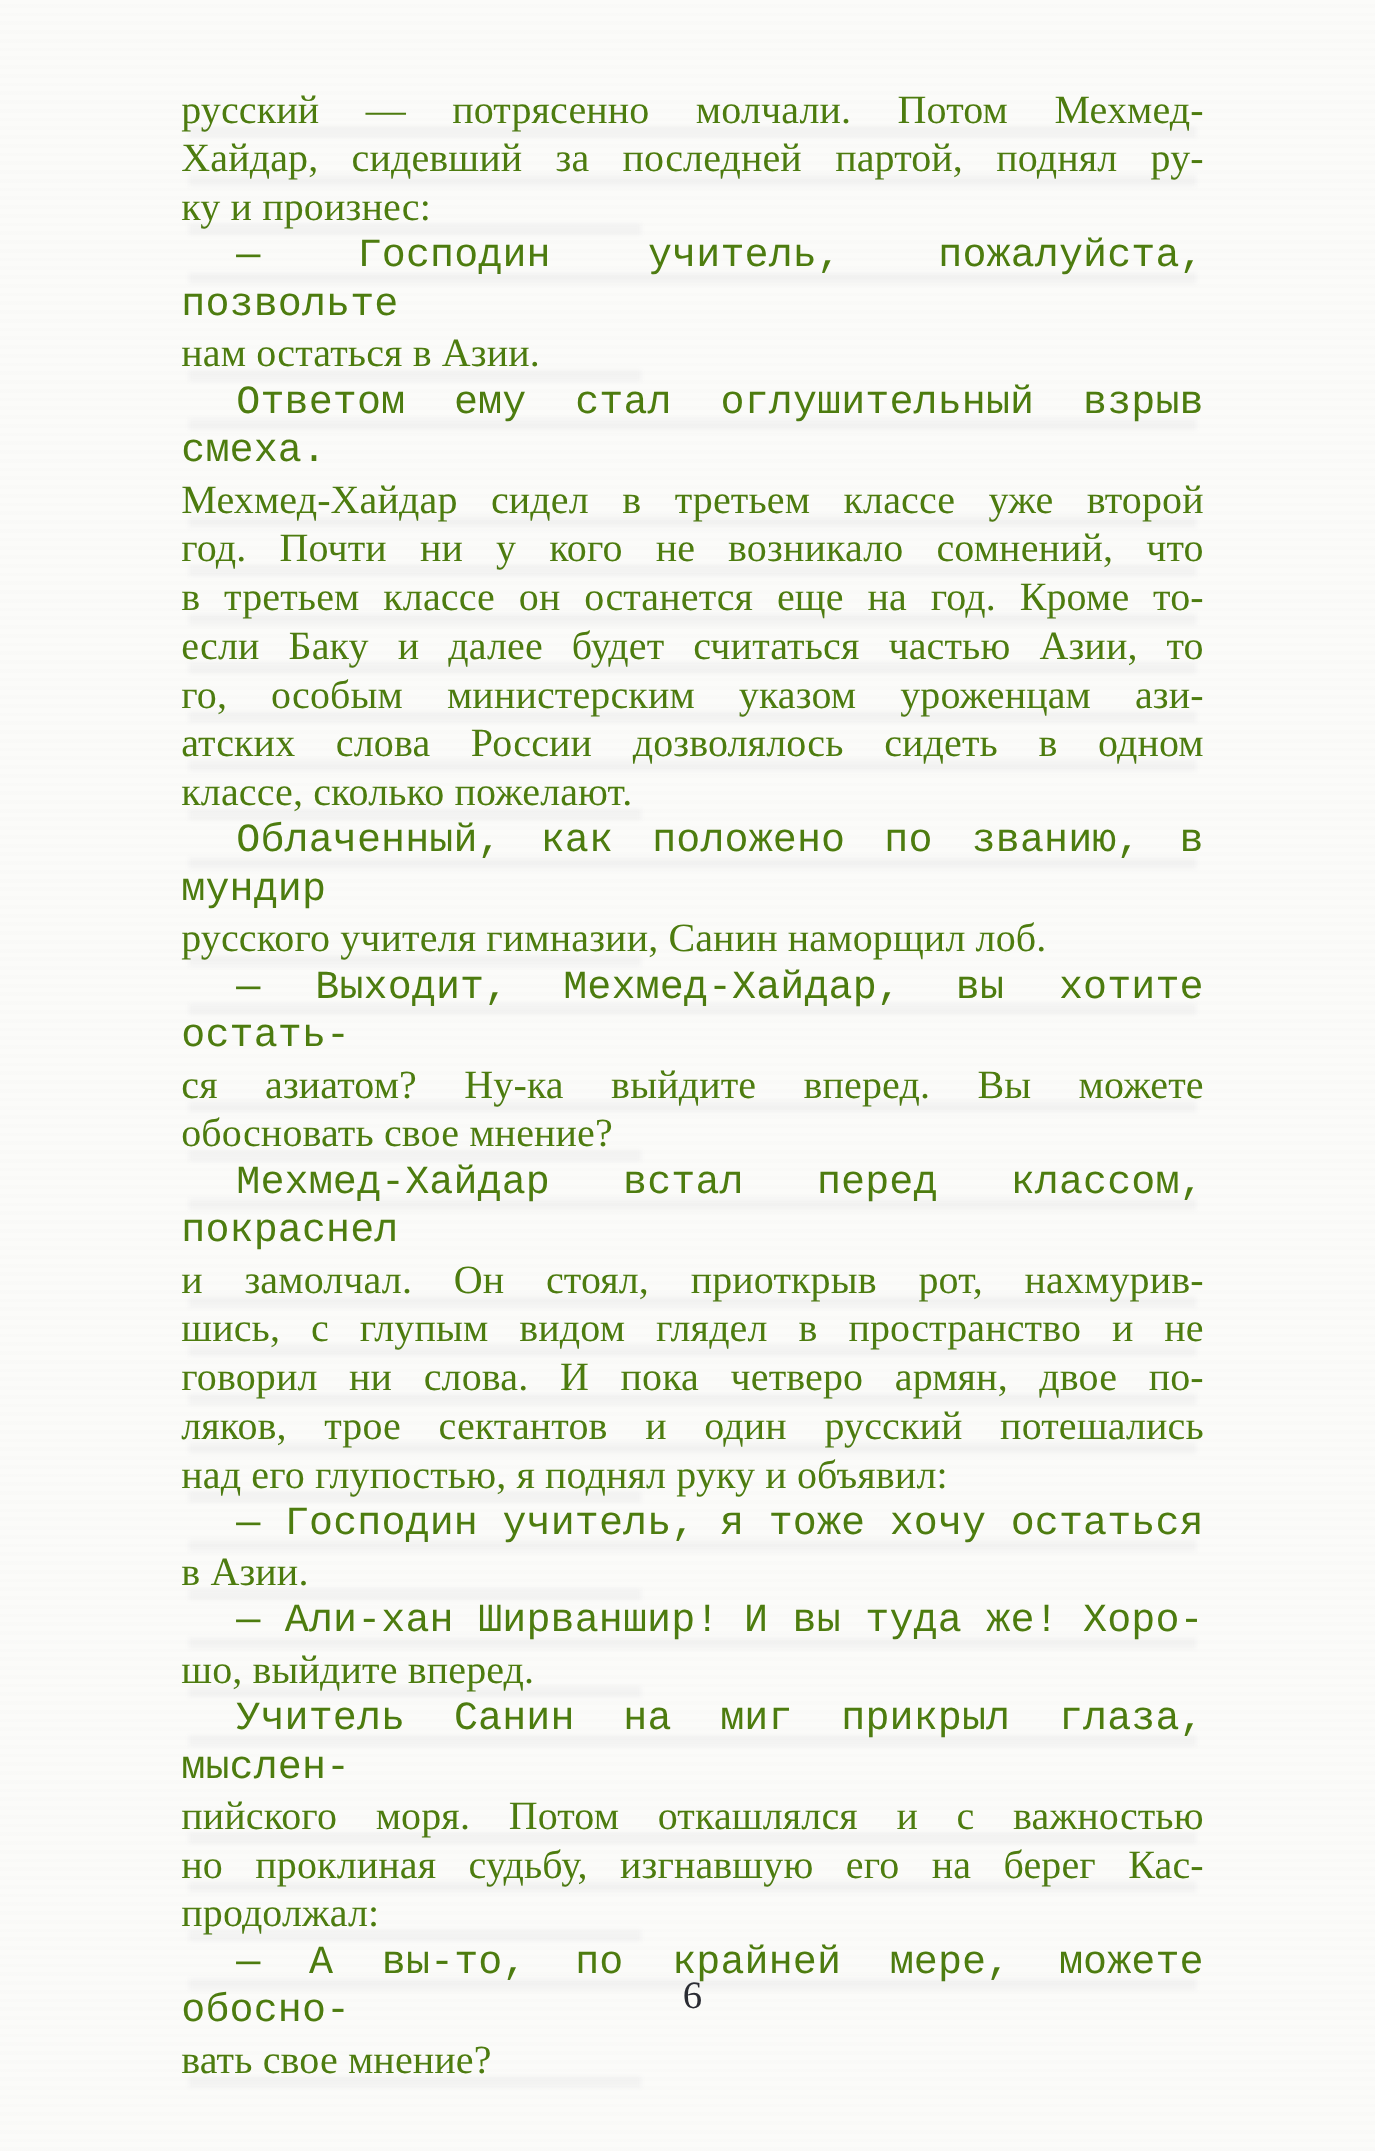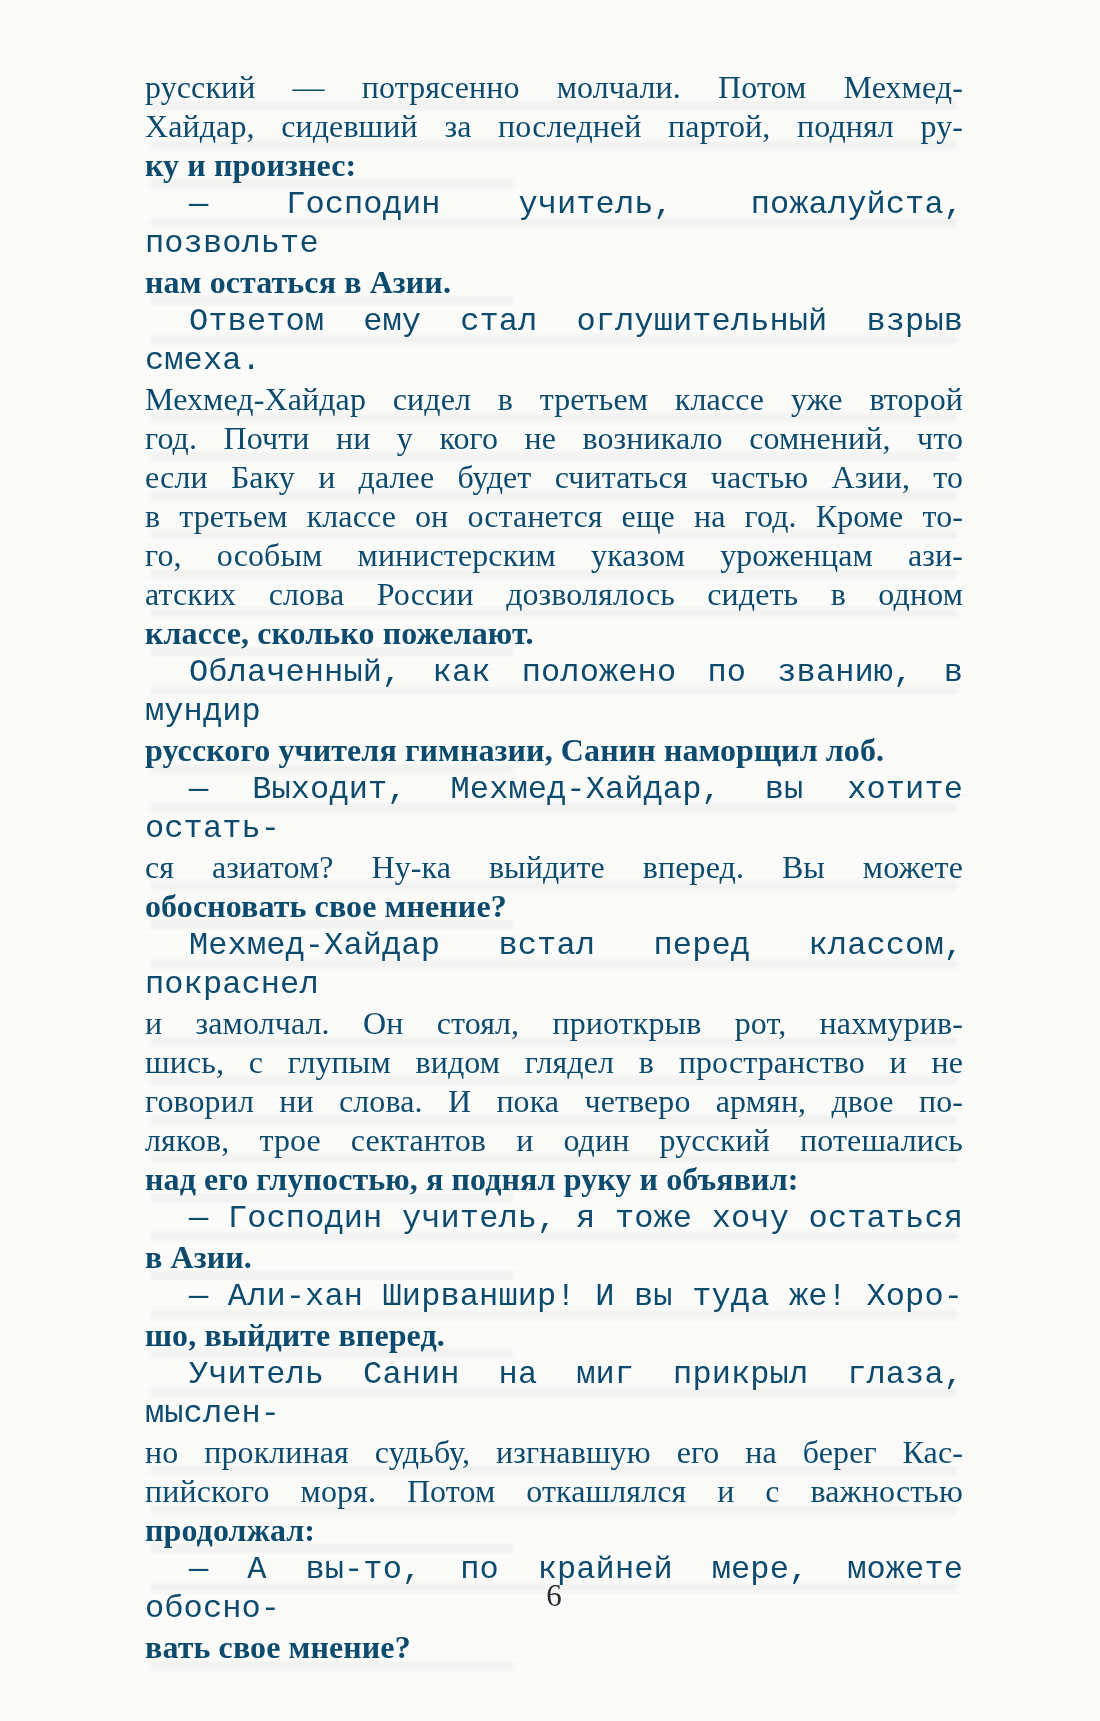--- a/index.html
+++ b/index.html
@@ -18,34 +18,33 @@
   }
   .page {
     position: absolute;
     inset: 0;
   }
   .text-block {
     position: absolute;
     top: 68px;
     left: 145px;
     width: 818px;
-    color: #0c4a6e;
+    color: #4d7c0f;
     font-size: 32px;
     line-height: 39px;
     letter-spacing: 0.1px;
   }
   .line {
     position: relative;
     text-align: justify;
     text-align-last: justify;
     white-space: normal;
   }
   .line.para-end {
     text-align-last: left;
-    font-weight: bold;
   }
   .line.first {
     text-indent: 44px;
     font-family: Liberation Mono, monospace;
   }
   
   .line::after {
     content: "";
     position: absolute;
     left: 6px;
@@ -76,41 +75,41 @@
 <div class="page">
   <div class="text-block">
       <div class="line">русский — потрясенно молчали. Потом Мехмед-</div>
       <div class="line">Хайдар, сидевший за последней партой, поднял ру-</div>
       <div class="line para-end">ку и произнес:</div>
       <div class="line first">— Господин учитель, пожалуйста, позвольте</div>
       <div class="line para-end">нам остаться в Азии.</div>
       <div class="line first">Ответом ему стал оглушительный взрыв смеха.</div>
       <div class="line">Мехмед-Хайдар сидел в третьем классе уже второй</div>
       <div class="line">год. Почти ни у кого не возникало сомнений, что</div>
+      <div class="line">в третьем классе он останется еще на год. Кроме то-</div>
       <div class="line">если Баку и далее будет считаться частью Азии, то</div>
-      <div class="line">в третьем классе он останется еще на год. Кроме то-</div>
       <div class="line">го, особым министерским указом уроженцам ази-</div>
       <div class="line">атских слова России дозволялось сидеть в одном</div>
       <div class="line para-end">классе, сколько пожелают.</div>
       <div class="line first">Облаченный, как положено по званию, в мундир</div>
       <div class="line para-end">русского учителя гимназии, Санин наморщил лоб.</div>
       <div class="line first">— Выходит, Мехмед-Хайдар, вы хотите остать-</div>
       <div class="line">ся азиатом? Ну-ка выйдите вперед. Вы можете</div>
       <div class="line para-end">обосновать свое мнение?</div>
       <div class="line first">Мехмед-Хайдар встал перед классом, покраснел</div>
       <div class="line">и замолчал. Он стоял, приоткрыв рот, нахмурив-</div>
       <div class="line">шись, с глупым видом глядел в пространство и не</div>
       <div class="line">говорил ни слова. И пока четверо армян, двое по-</div>
       <div class="line">ляков, трое сектантов и один русский потешались</div>
       <div class="line para-end">над его глупостью, я поднял руку и объявил:</div>
       <div class="line first">— Господин учитель, я тоже хочу остаться</div>
       <div class="line para-end">в Азии.</div>
       <div class="line first">— Али-хан Ширваншир! И вы туда же! Хоро-</div>
       <div class="line para-end">шо, выйдите вперед.</div>
       <div class="line first">Учитель Санин на миг прикрыл глаза, мыслен-</div>
+      <div class="line">пийского моря. Потом откашлялся и с важностью</div>
       <div class="line">но проклиная судьбу, изгнавшую его на берег Кас-</div>
-      <div class="line">пийского моря. Потом откашлялся и с важностью</div>
       <div class="line para-end">продолжал:</div>
       <div class="line first">— А вы-то, по крайней мере, можете обосно-</div>
       <div class="line para-end">вать свое мнение?</div>
     </div>
   <div class="page-number">6</div>
 </div>
 
 </body></html>

